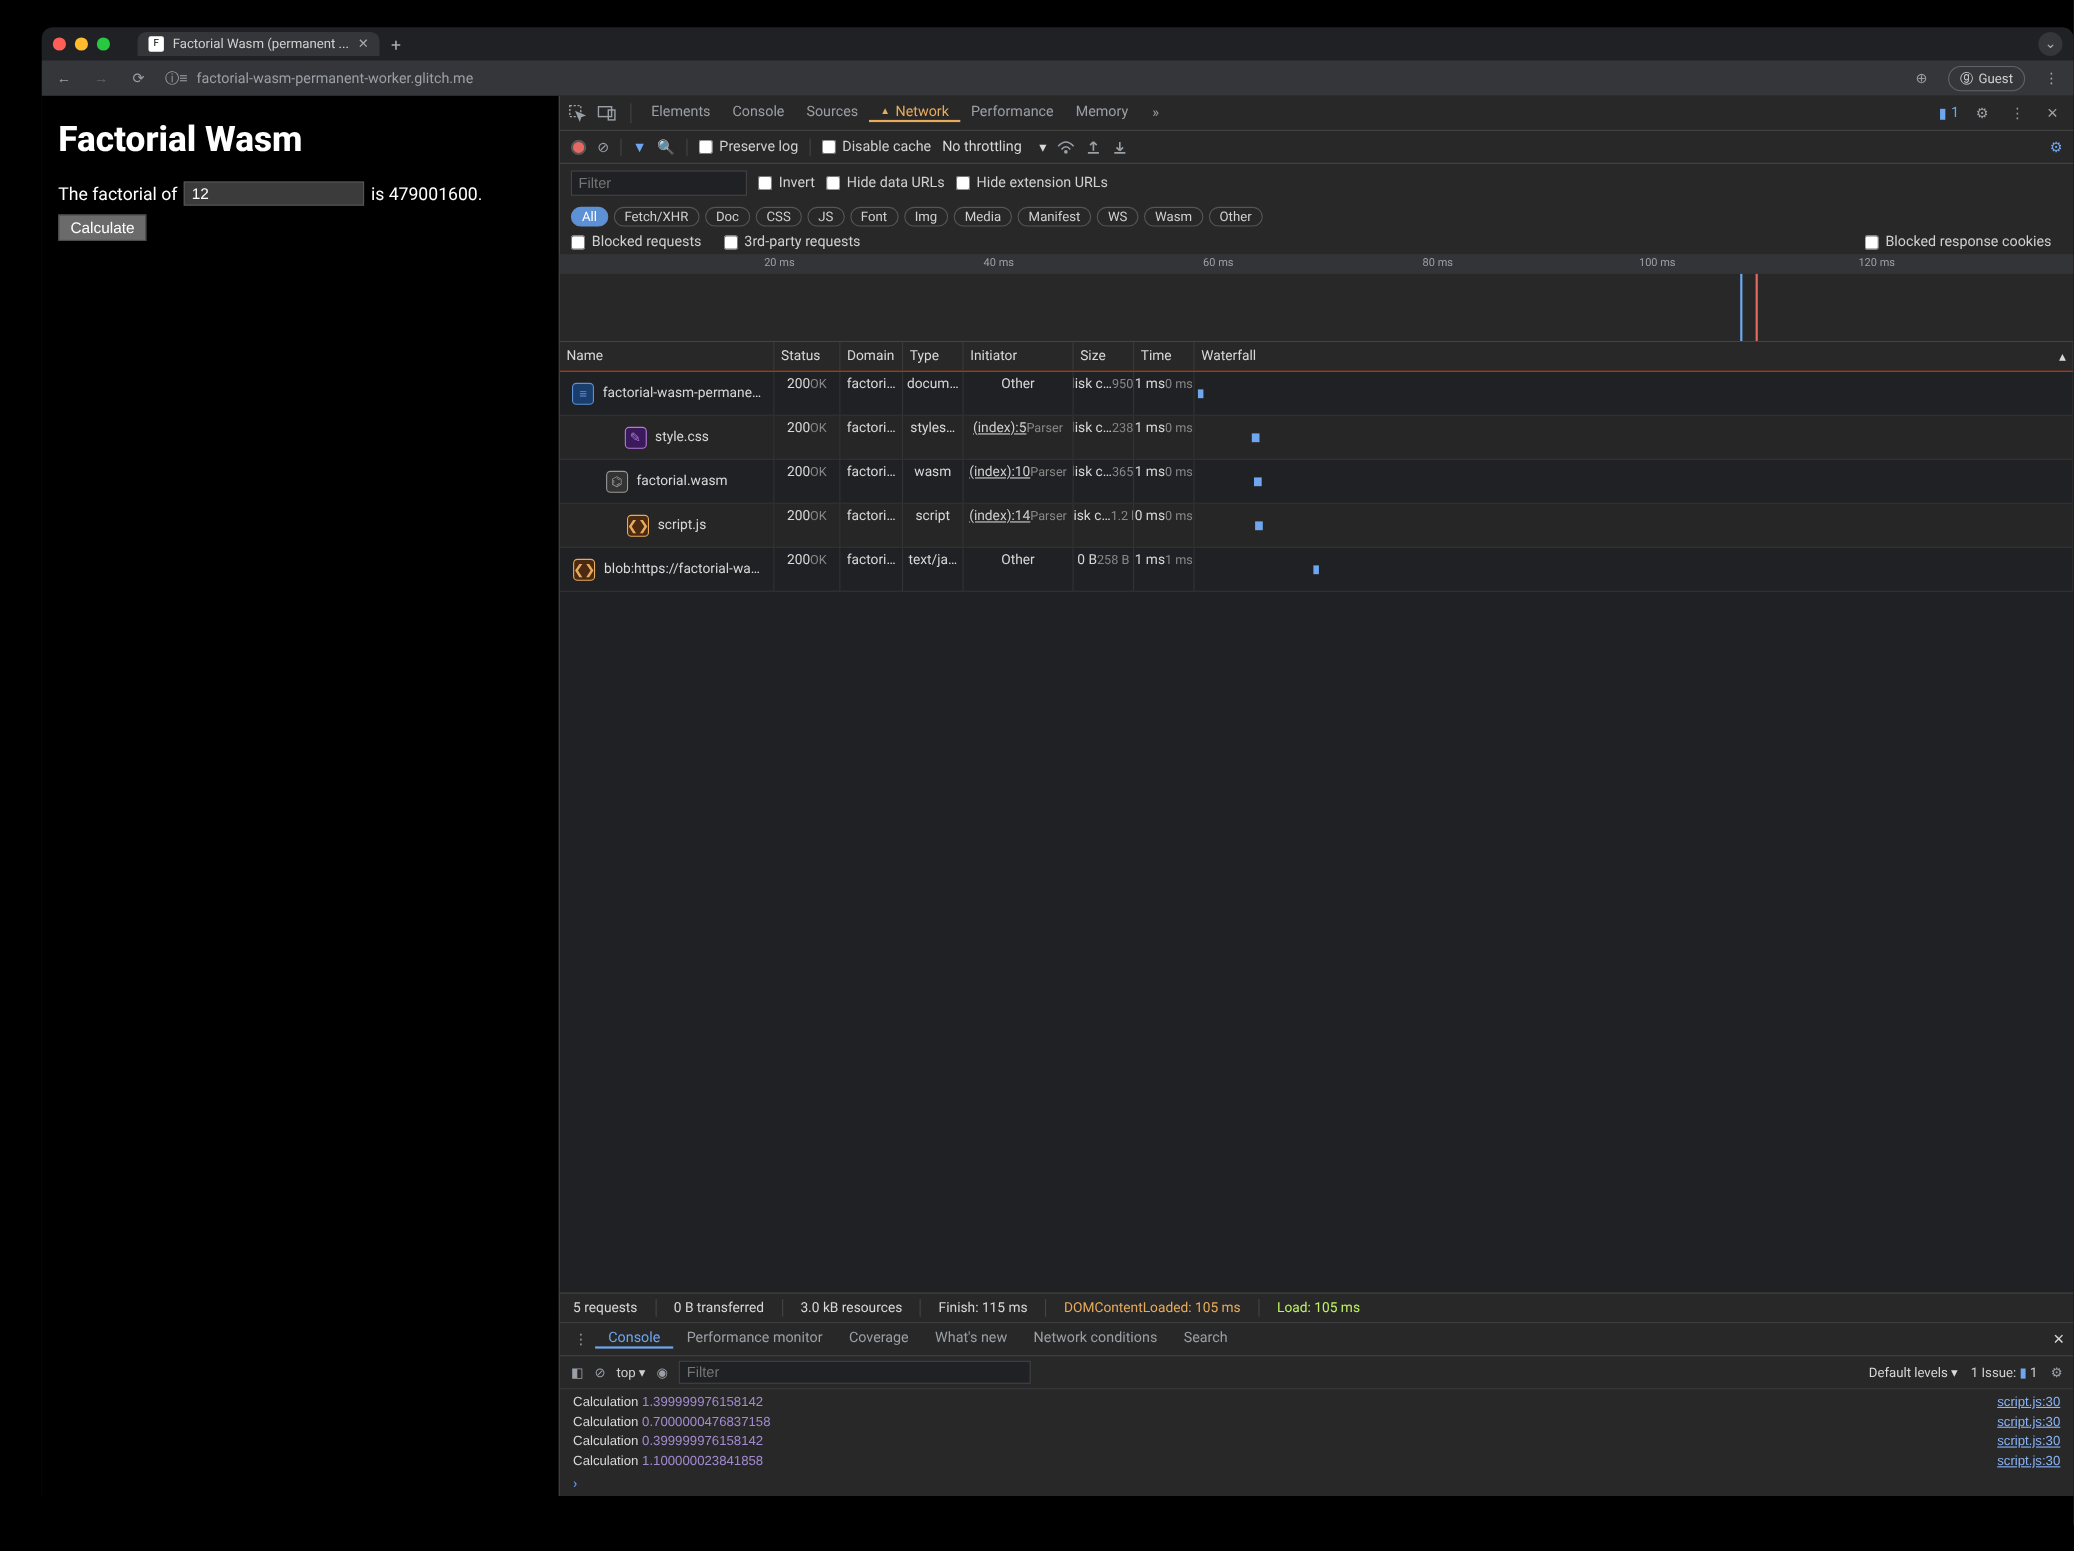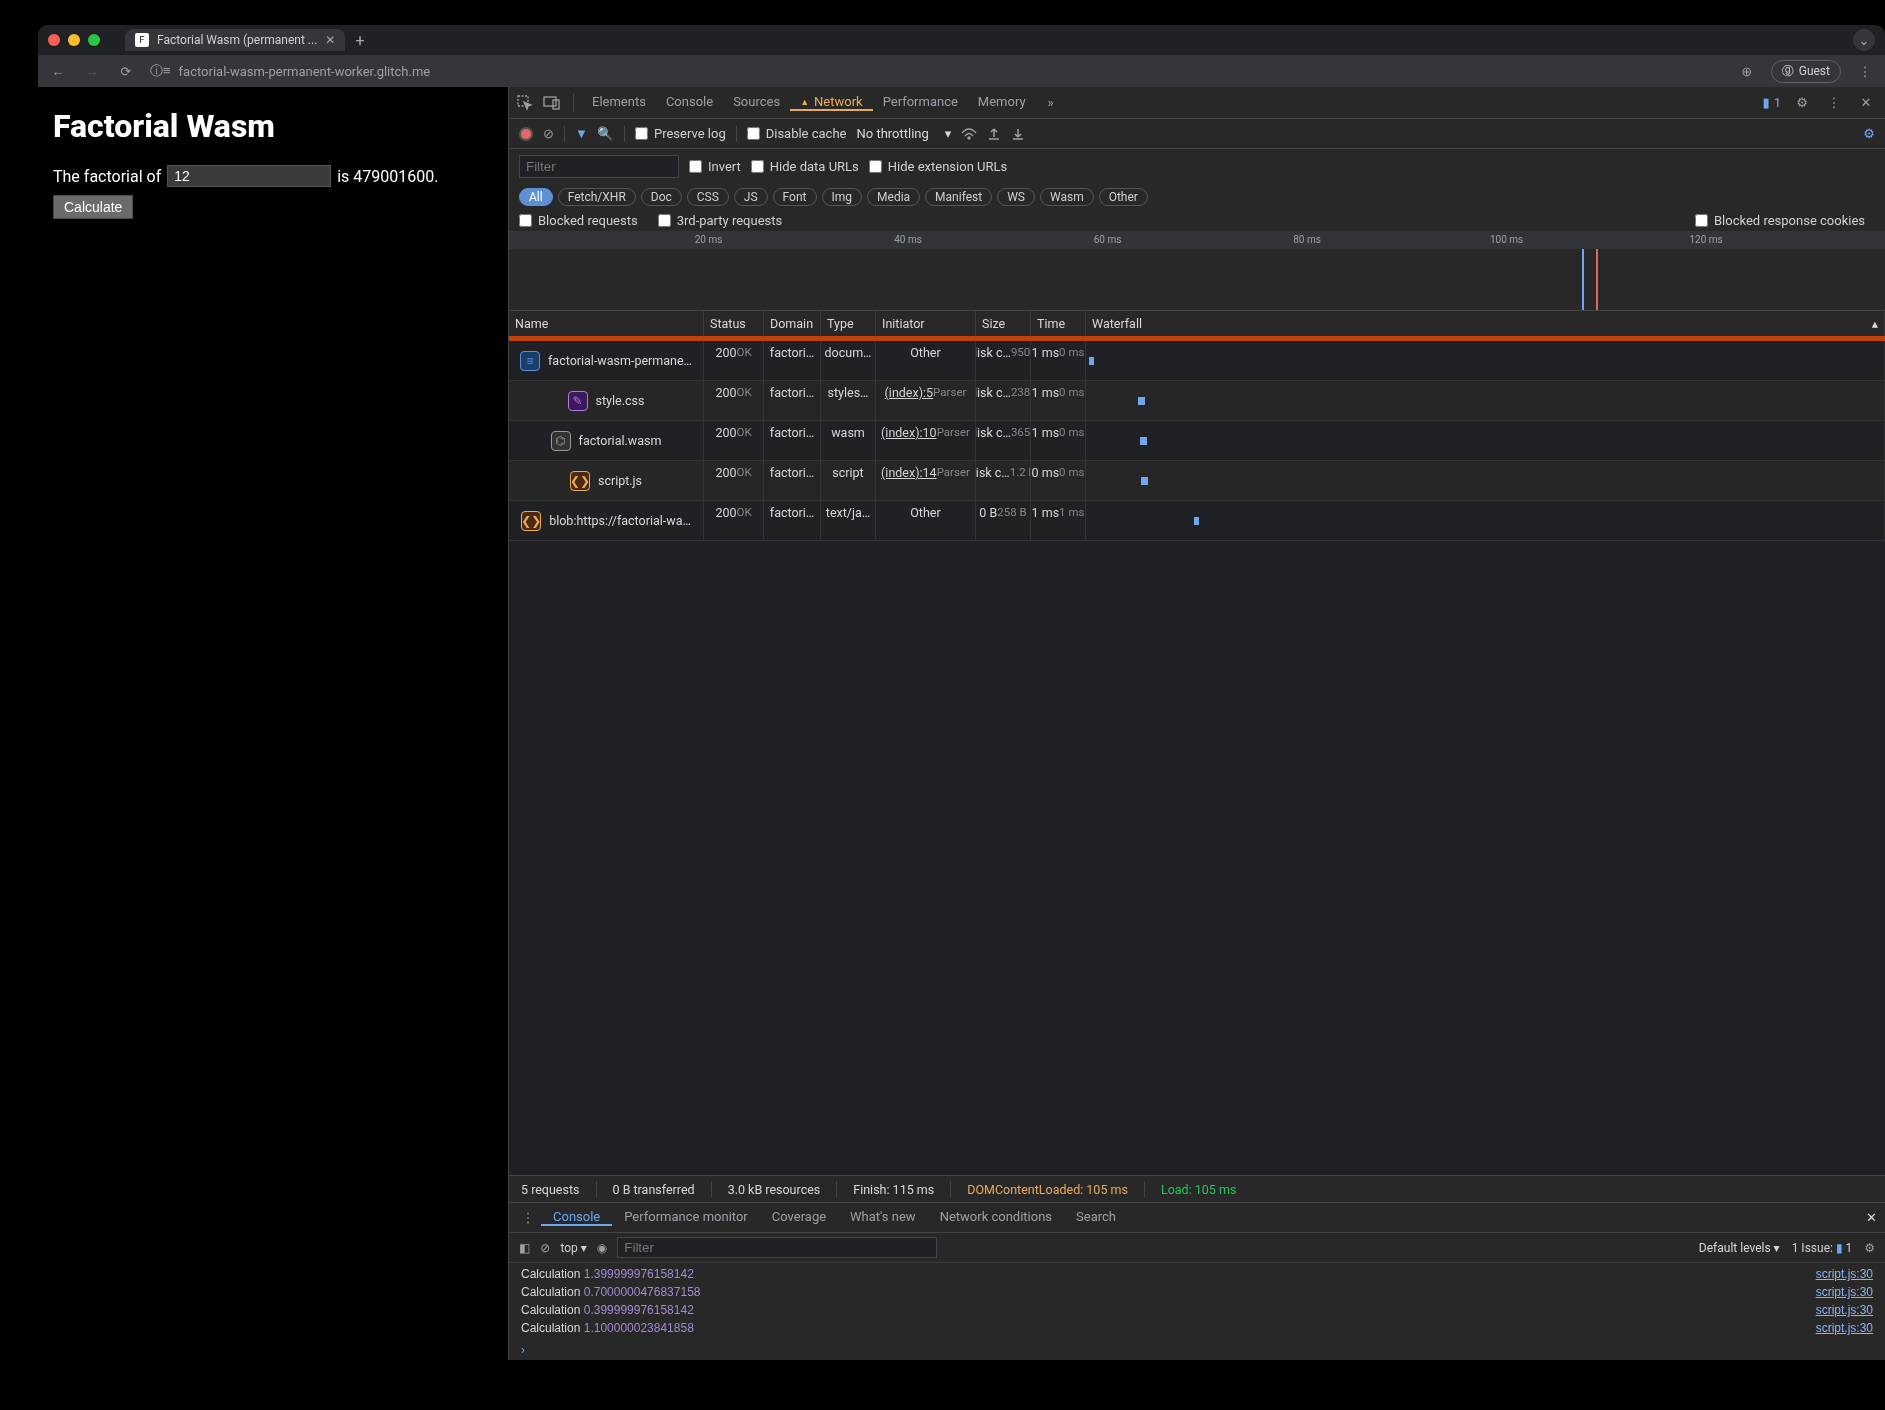--- a/index.html
+++ b/index.html
@@ -58,39 +58,39 @@
 .settings-grid { display: grid; grid-template-columns: 1fr 1fr; gap: 6px 40px; padding: 6px 10px 10px 10px; border-bottom: 1px solid #444; }
 
 .timeline { height: 80px; background: #282828; border-bottom: 1px solid #444; position: relative; }
 .ruler { height: 18px; background: #333437; position: relative; font-size: 10px; color: #9aa0a6; }
 .tick { position: absolute; top: 3px; transform: translateX(-50%); }
 .tl-line { position: absolute; top: 18px; bottom: 0; width: 2px; }
 .tl-blue { background: #6ea7f0; } .tl-red { background: #e46962; }
 
 .net-table { flex: 1; overflow: auto; background: #202124; font-size: 12.5px; }
 .nt-head, .nt-row { display: grid; grid-template-columns: 195px 60px 57px 55px 100px 55px 55px 1fr; }
-.nt-head { background: #282828; border-bottom: 5px solid #c2410c; position: sticky; top: 0; }
+.nt-head { background: #282828; border-bottom: 1px solid #c2410c; position: sticky; top: 0; }
 .nt-head > div { padding: 5px 6px; border-right: 1px solid #3a3a3a; color: #d8d8d8; white-space: nowrap; overflow: hidden; }
 .nt-row > div { padding: 4px 6px; border-right: 1px solid #333; border-bottom: 1px solid #333; display: flex; flex-direction: row; justify-content: center; min-height: 40px; overflow: hidden; white-space: nowrap; text-overflow: ellipsis; }
 .nt-row:nth-child(even) { background: #262626; }
 .namecell { flex-direction: row !important; align-items: center; gap: 8px; }
 .ficon { width: 20px; height: 20px; border-radius: 4px; display: flex; align-items: center; justify-content: center; font-size: 12px; flex-shrink: 0; }
 .ficon.doc { background: #1a3e6c; border: 1.5px solid #5e90d6; color: #5e90d6; }
 .ficon.css { background: #3a1a5a; border: 1.5px solid #b678df; color: #b678df; }
 .ficon.wasm { background: #333; border: 1.5px solid #999; color: #999; }
 .ficon.js { background: #4a2a12; border: 1.5px solid #e8ab5c; color: #e8ab5c; }
 .sub { color: #888; font-size: 11.5px; }
 .rgt { text-align: right; }
 .lnk { color: #d0d0d0; text-decoration: underline; cursor: pointer; }
 .wf { position: relative; }
 .wf .bar { position: absolute; height: 8px; background: #6ea7f0; top: 50%; transform: translateY(-50%); }
 
 .summary { height: 28px; display: flex; align-items: center; gap: 16px; padding: 0 12px; border-top: 1px solid #444; border-bottom: 1px solid #444; font-size: 12.5px; }
 .summary .s-sep { width: 1px; height: 16px; background: #444; }
-.summary .dcl { color: #e8ab5c; } .summary .load { color: #22c55e; }
+.summary .dcl { color: #e8ab5c; } .summary .load { color: #bef264; }
 
 .drawer { background: #282828; }
 .drawer-tabs { height: 30px; display: flex; align-items: center; gap: 2px; padding: 0 8px; border-bottom: 1px solid #444; }
 .drawer-tab { padding: 0 12px; height: 100%; display: flex; align-items: center; color: #9aa0a6; cursor: pointer; }
 .drawer-tab.act { color: #6ea7f0; border-bottom: 2px solid #6ea7f0; }
 .dkebab { color: #9aa0a6; width: 22px; text-align: center; }
 .drawer-right { margin-left: auto; display: flex; align-items: center; gap: 10px; }
 
 .console-tb { height: 30px; display: flex; align-items: center; gap: 10px; padding: 0 10px; border-bottom: 1px solid #3a3a3a; font-size: 12px; }
 .console-tb select, .ctx { background: transparent; border: none; color: #d0d0d0; }

